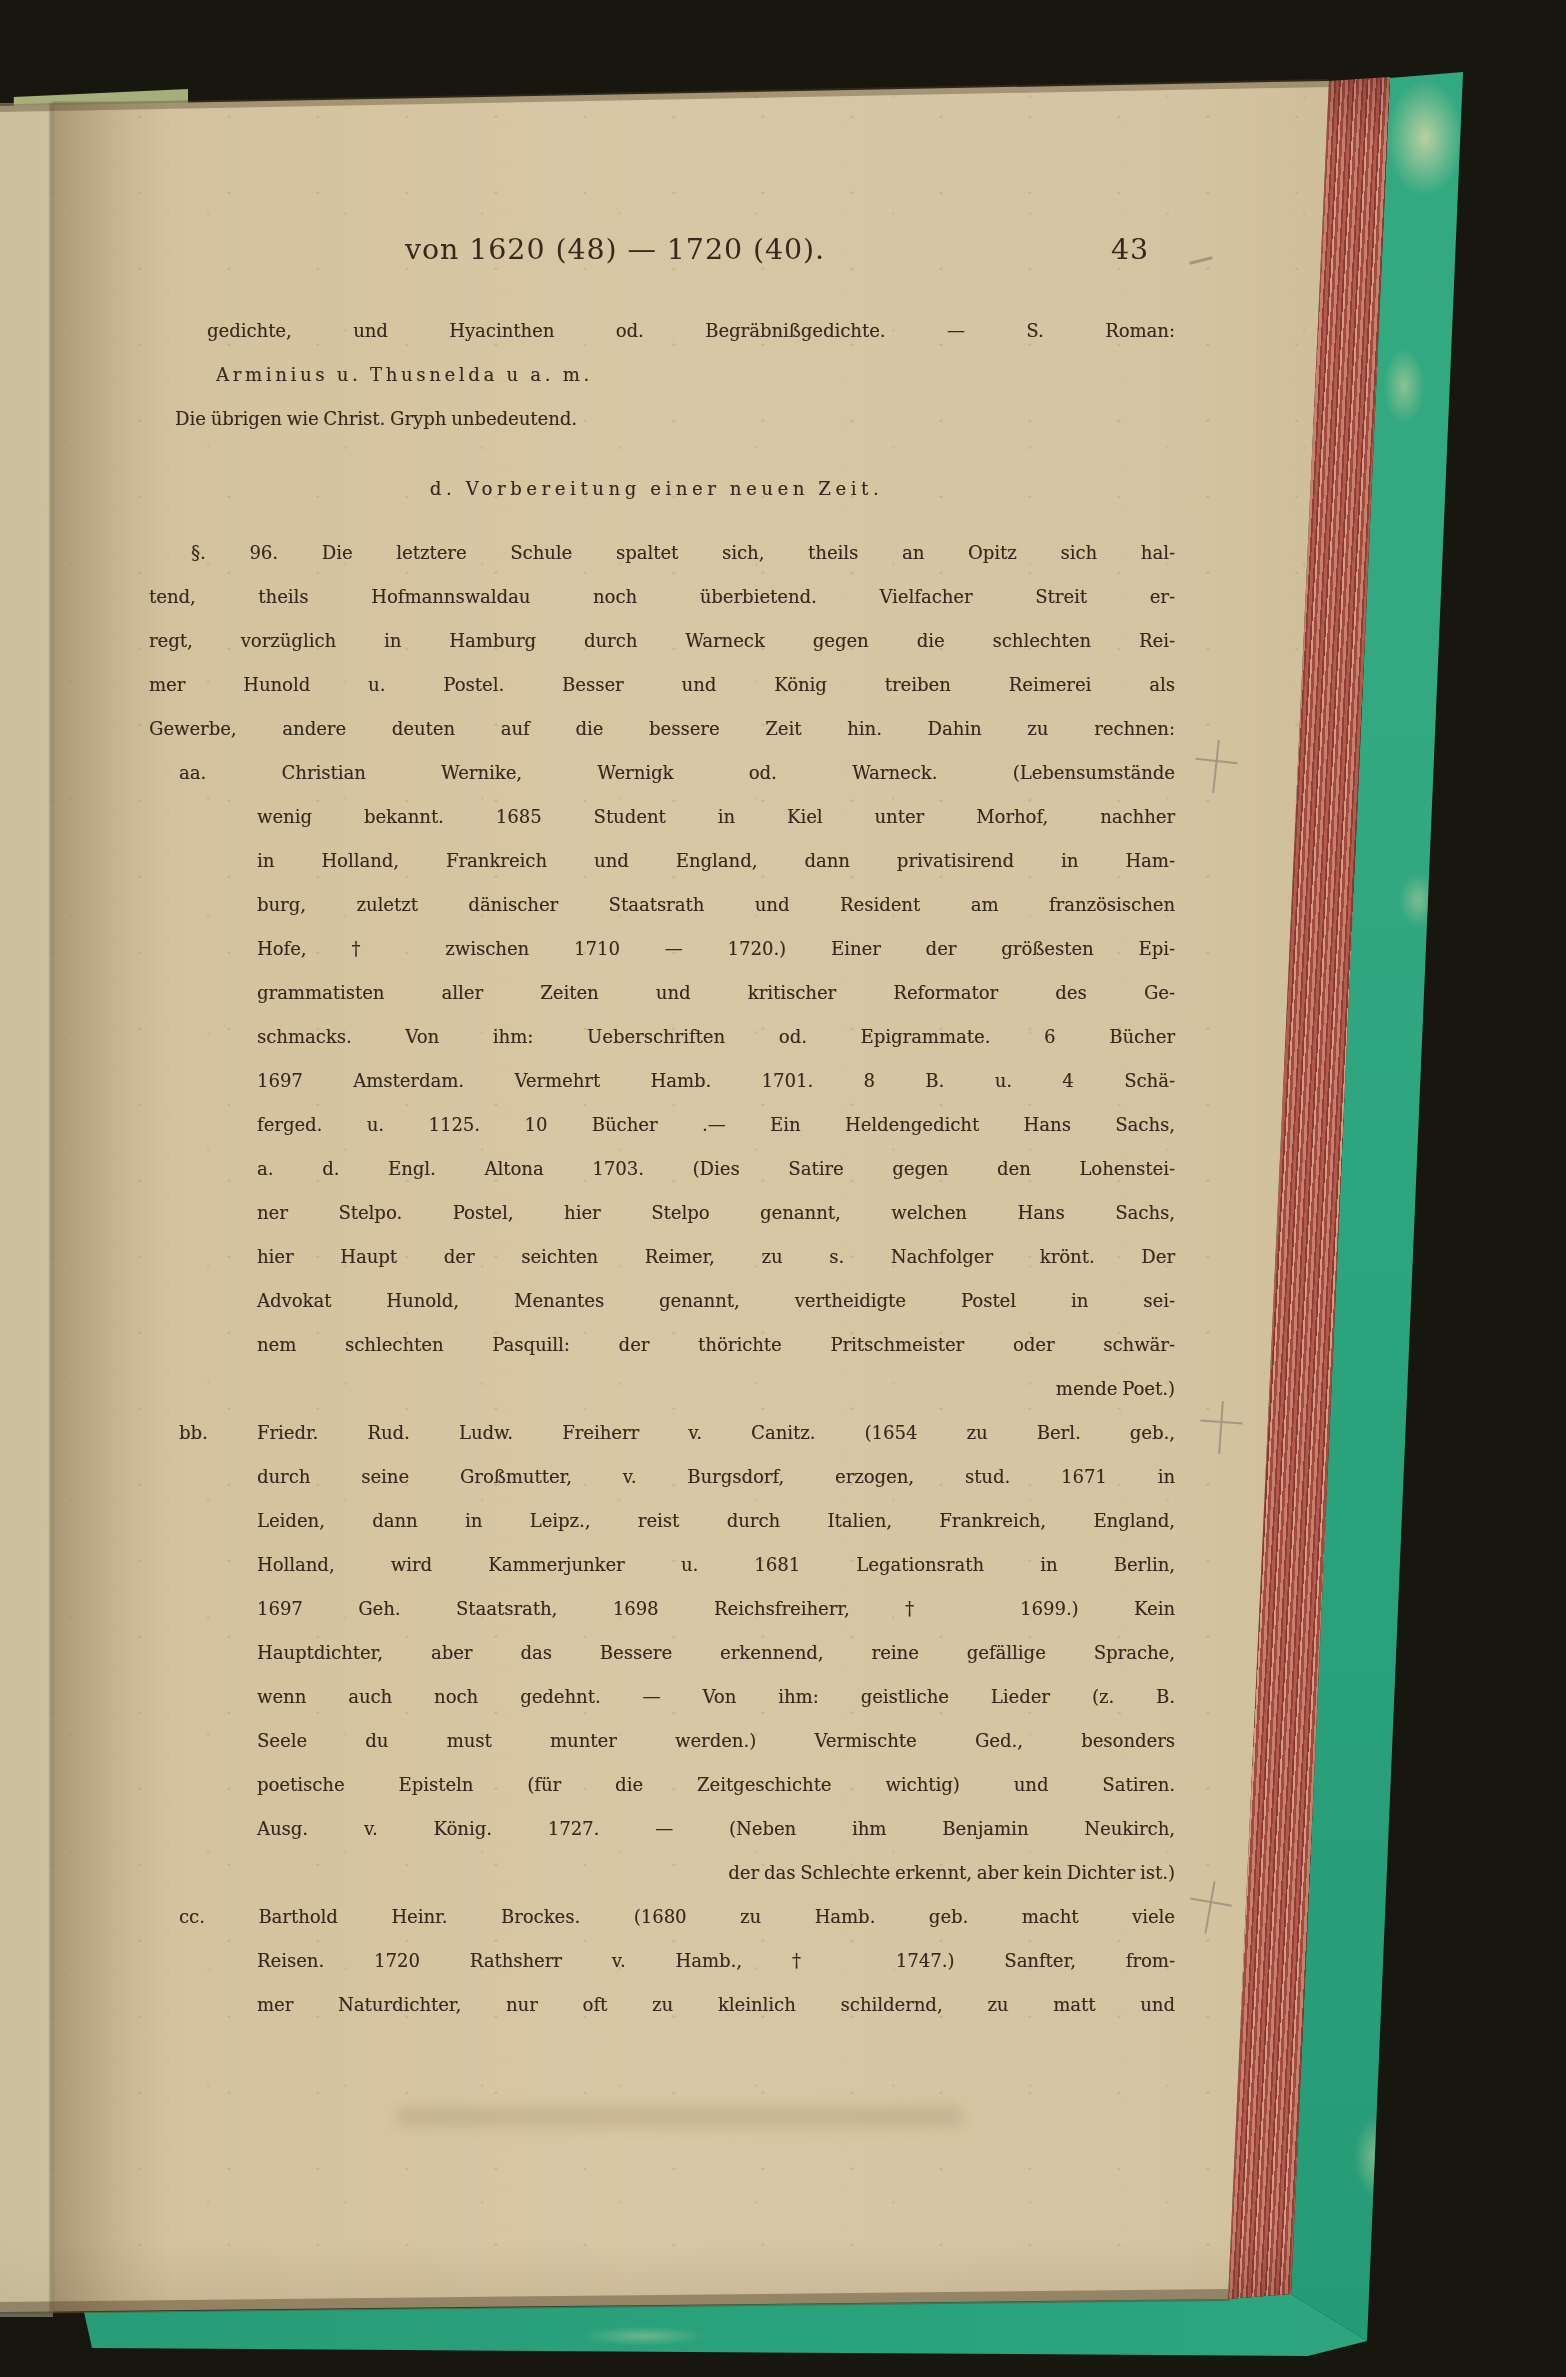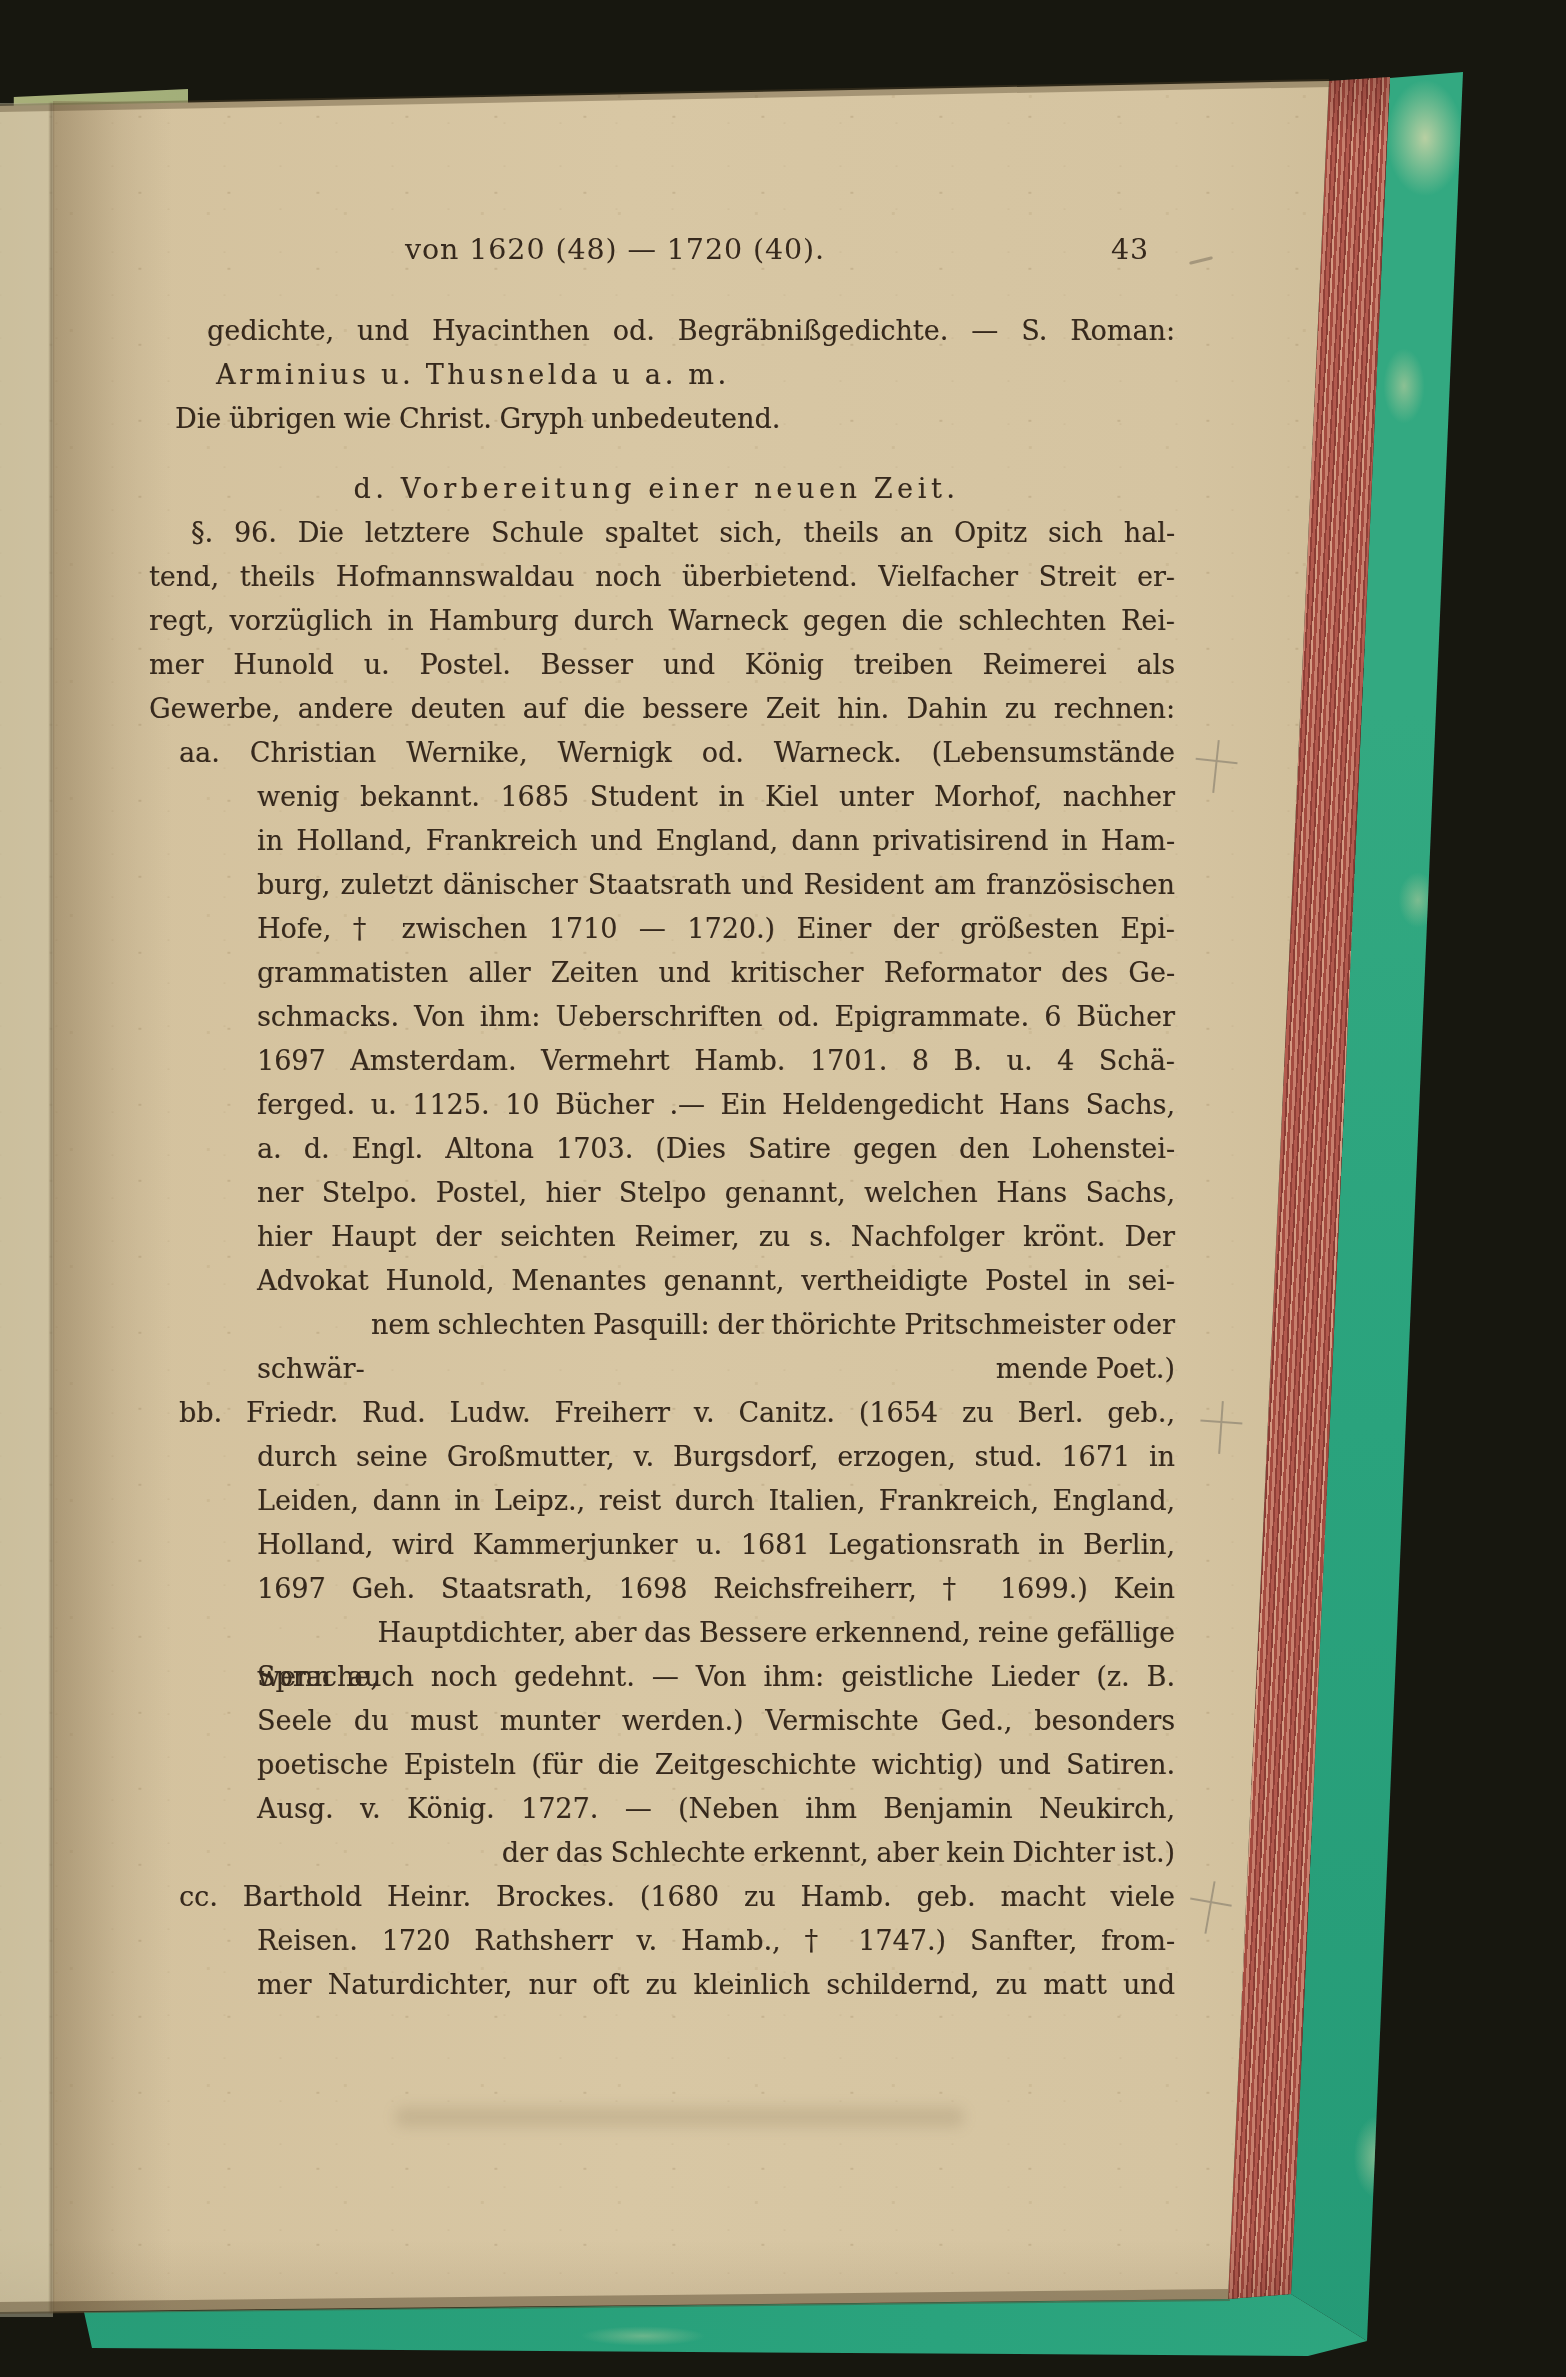--- a/index.html
+++ b/index.html
@@ -87,30 +87,30 @@
   }
   .header-row{position:relative;height:44px;line-height:44px;margin-top:7.3px;margin-bottom:37px;
     font-size:28.5px;letter-spacing:0.9px;}
   .running-title{text-align:center;padding-right:83px;}
   .page-number{position:absolute;right:26px;top:0;}
   .pencil-dash{
     position:absolute;left:1189px;top:259px;width:24px;height:2.8px;
     background:rgba(125,115,95,.55);transform:rotate(-14deg);border-radius:1.8px;
   }
   .line{
-    height:44px;line-height:44px;font-size:27px;
+    height:44px;line-height:44px;font-size:18px;
     text-shadow:0.4px 0.4px 0 rgba(55,38,22,.35);
     word-spacing:-0.9px;
   }
   .j{text-align:justify;text-align-last:justify;}
   .b{font-weight:normal;margin-top:24px;}
   .intro1{padding-left:69px;}
   .intro2{padding-left:78px;letter-spacing:3.7px;}
   .intro3{padding-left:37px;}
-  .head{text-align:center;letter-spacing:4.6px;margin-top:26px;}
+  .head{text-align:center;letter-spacing:4.6px;margin-top:26px;margin-bottom:20px;}
   .p1{padding-left:53px;}
   .p{padding-left:11px;}
   .item1{padding-left:119px;text-indent:-78px;}
   .item{padding-left:119px;text-align:right;}
   
   .pencil-cross{
     position:absolute;width:42px;height:53px;opacity:.6;
     background:
       linear-gradient(var(--pencil,#837b6b),var(--pencil,#837b6b)) 50% 0/2.3px 100% no-repeat,
       linear-gradient(90deg,var(--pencil,#837b6b),var(--pencil,#837b6b)) 0 40%/100% 2.3px no-repeat;

